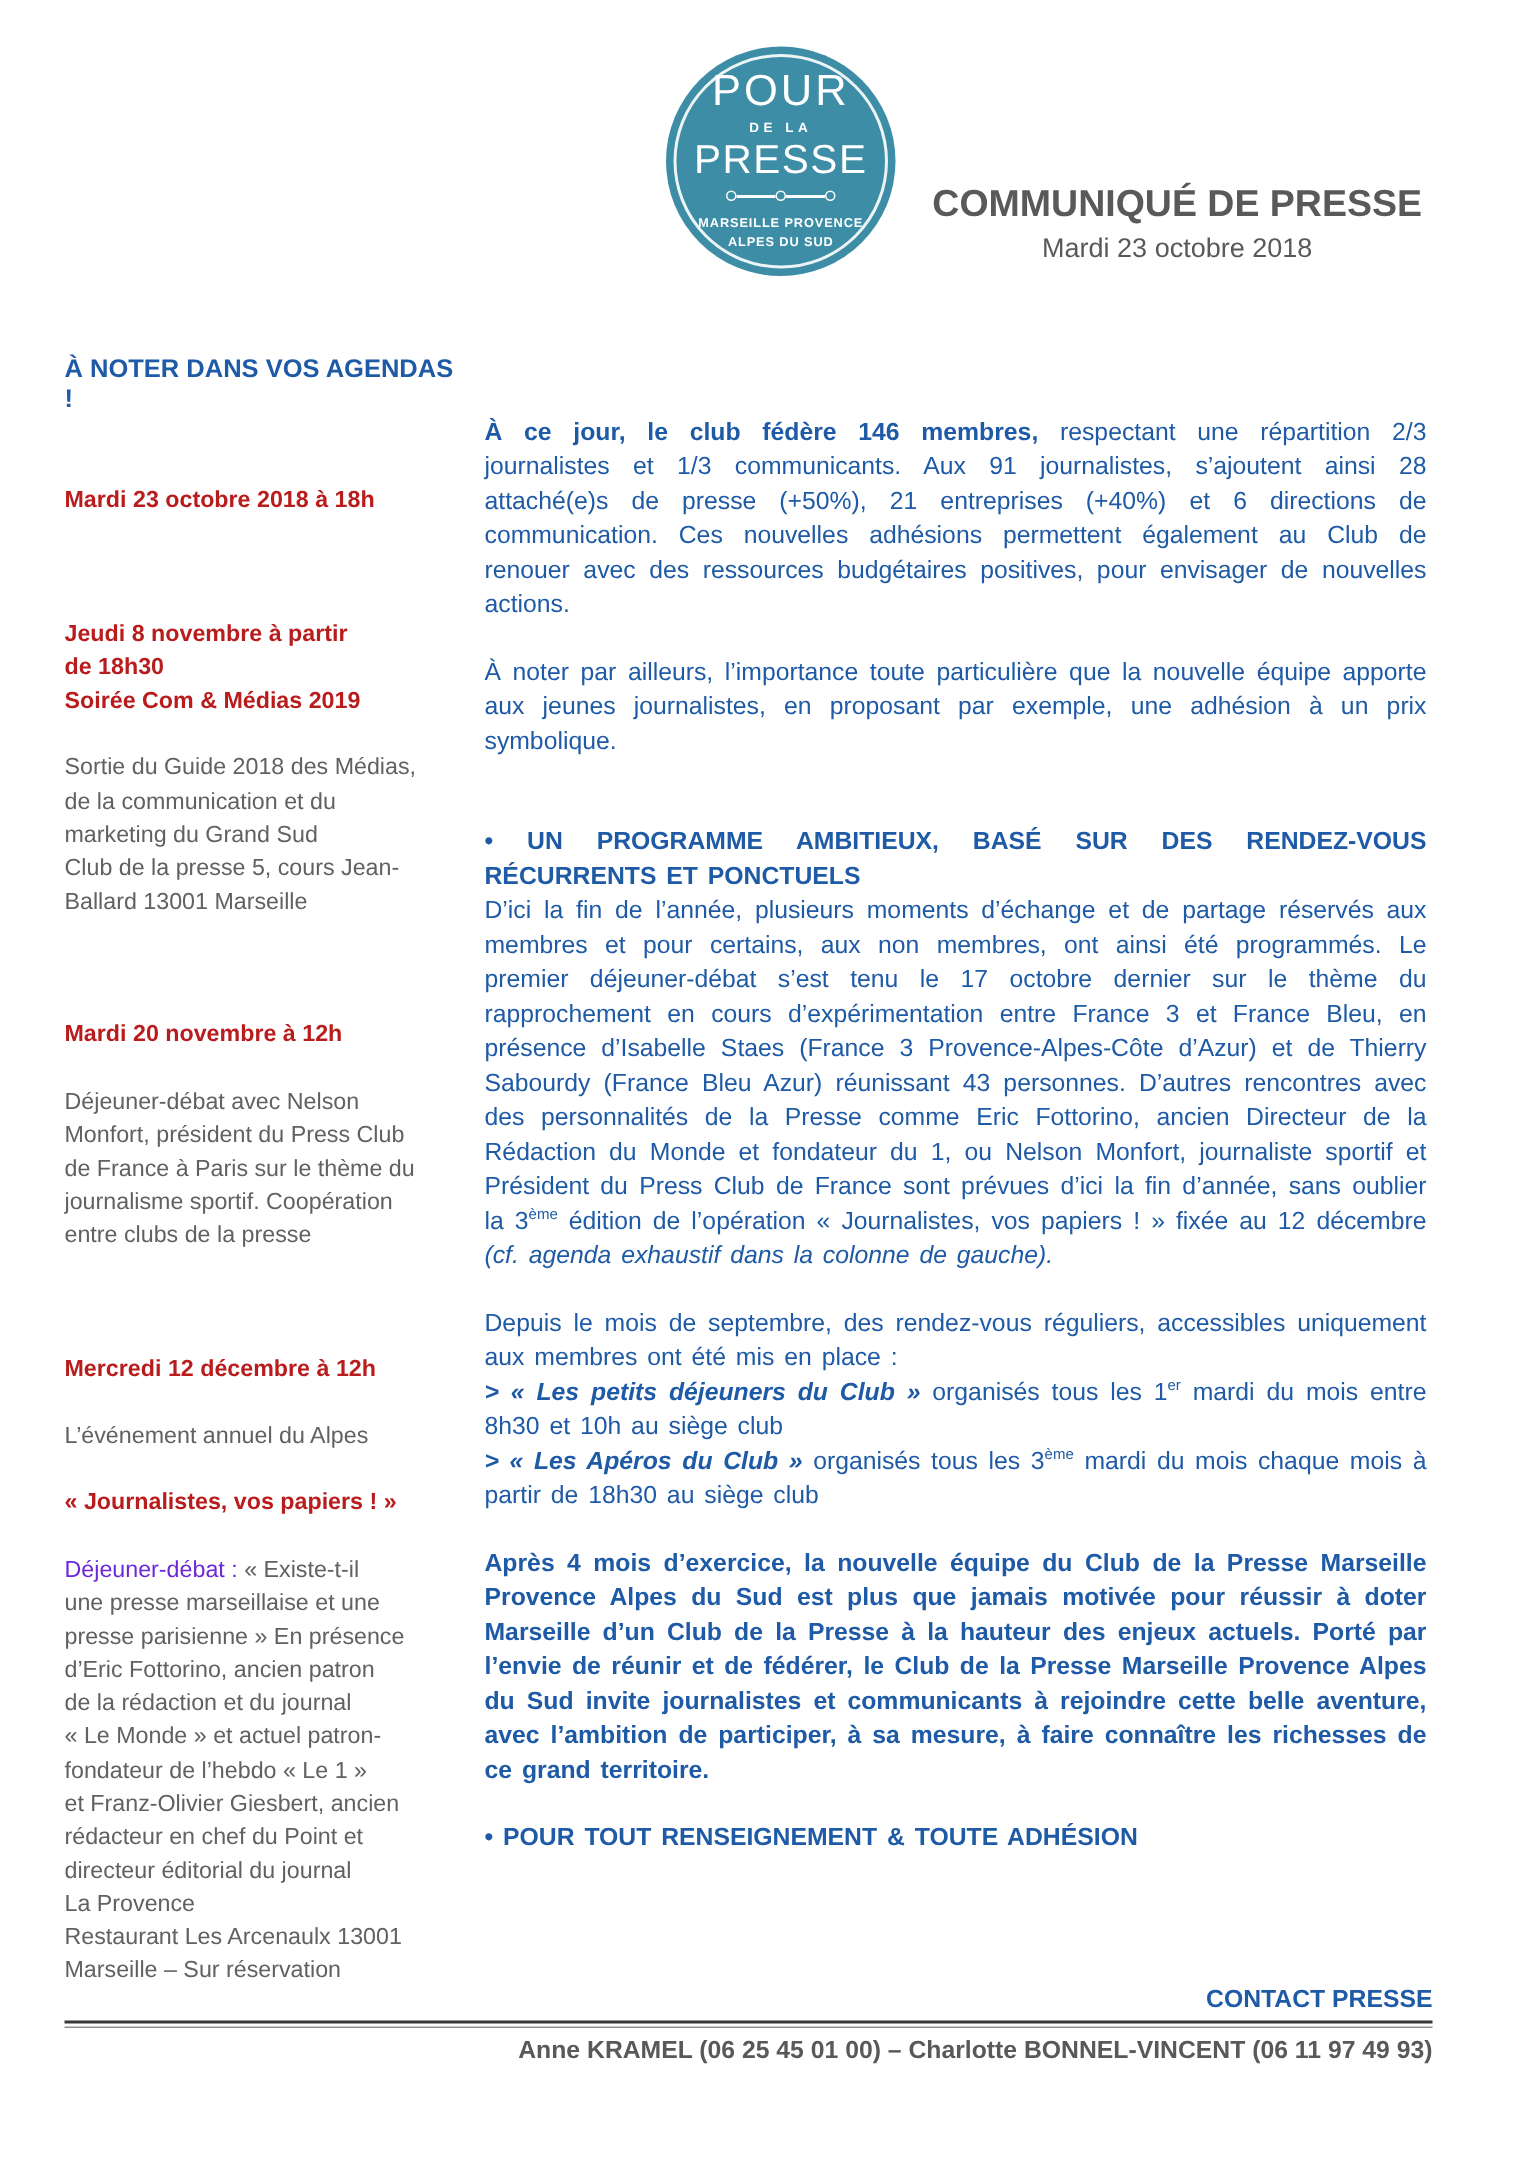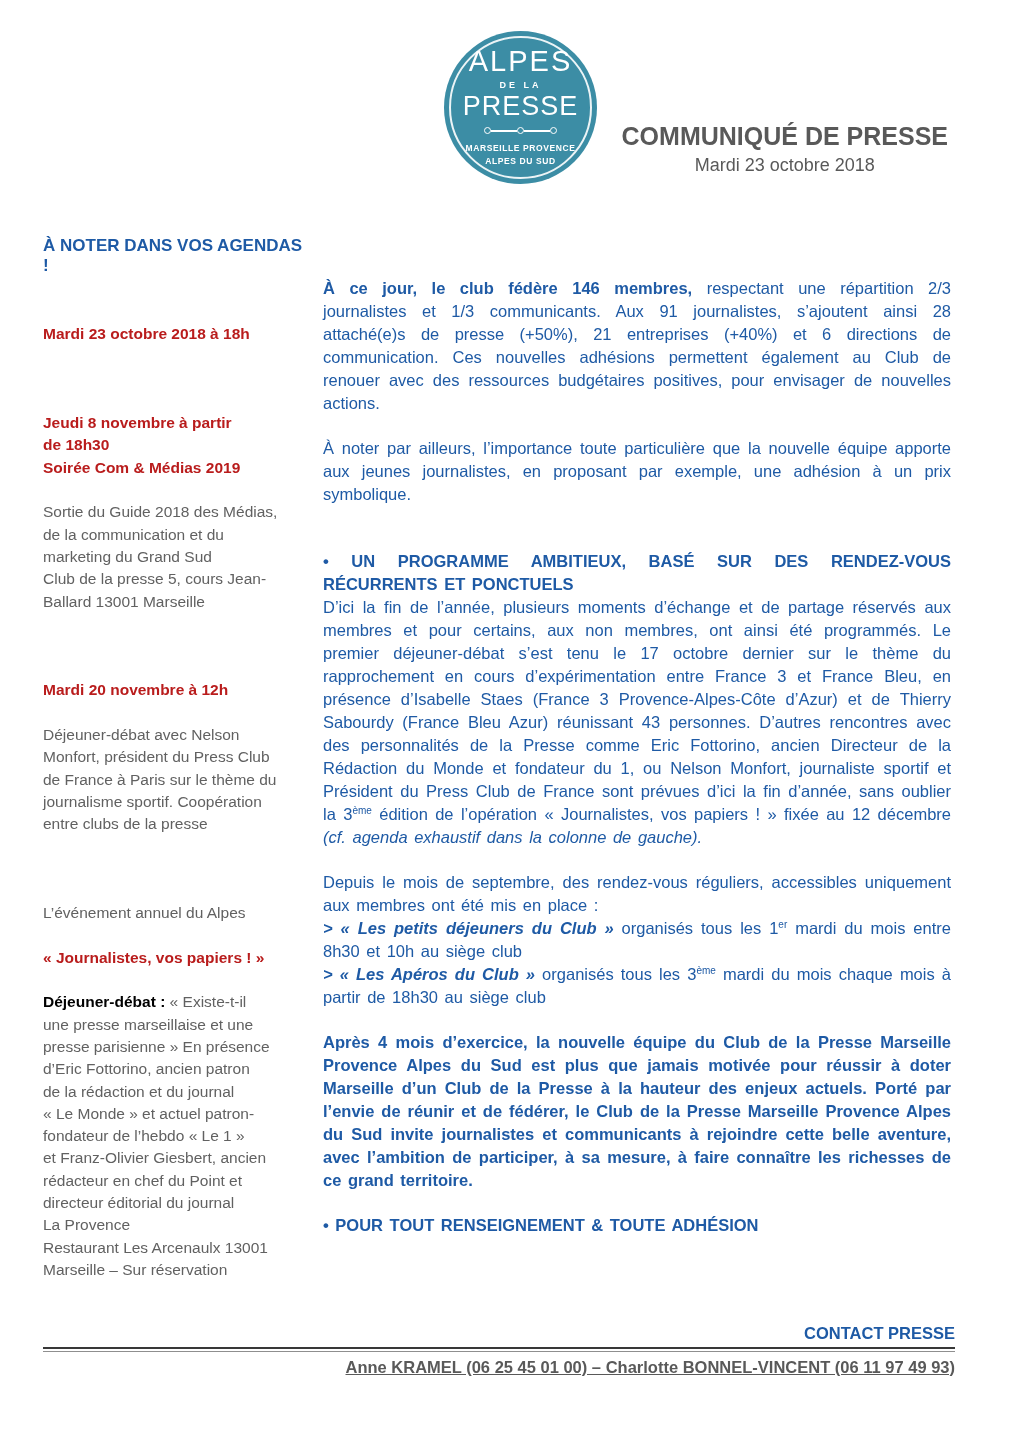--- a/index.html
+++ b/index.html
@@ -23,48 +23,48 @@
   
   .header-block{position:absolute;right:76px;top:122px;text-align:center;color:#595959;}
   .header-title{font-size:25px;font-weight:700;}
   .header-date{font-size:18px;margin-top:4px;}
 
   
   .sidebar{position:absolute;left:43px;top:236px;width:266px;}
   .sidebar-title{color:#1e5aa5;font-weight:700;font-size:17px;margin-bottom:25px;}
   .event{color:#616161;font-size:15.5px;line-height:22.3px;white-space:pre-line;margin-bottom:22px;}
   .event .hd{font-weight:700;color:#b91c1c;}
-  .event strong{font-weight:700;color:#000000;}
+  .event strong{font-weight:400;color:#6d28d9;}
 
   
   .main{position:absolute;left:323px;top:277px;width:628px;color:#1e5aa5;
         font-size:16.5px;line-height:23px;text-align:justify;word-spacing:2px;}
   .main p{margin:0 0 22px 0;}
   .main p.sp-after-lg{margin-bottom:44px;}
   .main .h{font-weight:700;margin:0;}
   .main .b{font-weight:700;}
   .bi{font-weight:700;font-style:italic;}
   .main sup{font-size:10px;line-height:0;}
   .main em{font-style:italic;}
 
   
   .footer{position:absolute;left:43px;top:1324px;width:912px;text-align:right;}
   .footer-label{color:#1e5aa5;font-weight:700;font-size:16.5px;margin-bottom:4px;}
   .footer-rule{height:2px;border-top:2px solid #383838;border-bottom:1px solid #8f8f8f;margin-bottom:6px;}
-  .footer-names{color:#595959;font-weight:700;font-size:16.5px;text-decoration:underline;}
+  .footer-names{color:#595959;font-weight:700;font-size:16.5px;}
 </style>
 </head>
 <body>
 
 <div class="page">
 
   <div class="logo">
     <div class="logo-ring"></div>
     <div class="logo-content">
-      <div class="logo-club">ALPES</div>
+      <div class="logo-club">POUR</div>
       <div class="logo-dela">DE LA</div>
       <div class="logo-presse">PRESSE</div>
       <div class="logo-sep">
         <span class="dot"></span>
           <span class="bar"></span>
           <span class="dot"></span>
           <span class="bar"></span>
           <span class="dot"></span>
       </div>
       <div class="logo-sub">MARSEILLE PROVENCE</div>
@@ -98,20 +98,21 @@
     <div class="event">
       <div class="hd">Mardi 20 novembre à 12h</div>
       <div>Déjeuner-débat avec Nelson
 Monfort, président du Press Club
 de France à Paris sur le thème du
 journalisme sportif. Coopération
 entre clubs de la presse</div>
     </div>
 
     <div class="event">
+      <div class="hd">Mercredi 12 décembre à 12h</div>
       <div>L’événement annuel du Alpes</div>
       <div class="hd">« Journalistes, vos papiers ! »</div>
       <div><strong>Déjeuner-débat :</strong><span> « Existe-t-il
 une presse marseillaise et une
 presse parisienne » En présence
 d’Eric Fottorino, ancien patron
 de la rédaction et du journal
 « Le Monde » et actuel patron-
 fondateur de l’hebdo « Le 1 »
 et Franz-Olivier Giesbert, ancien

